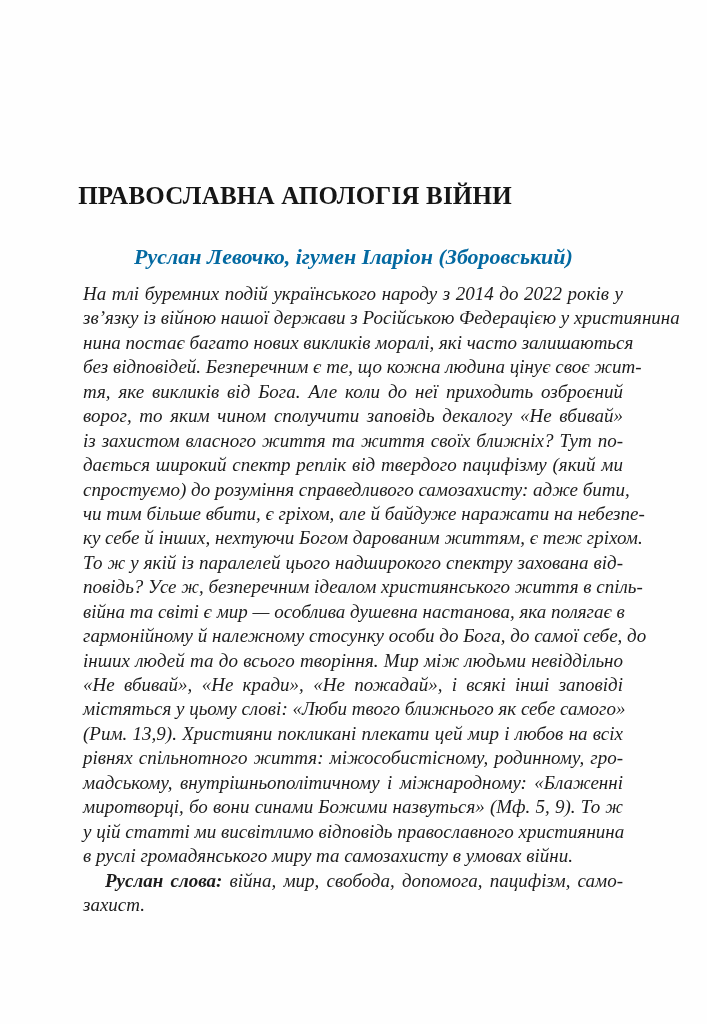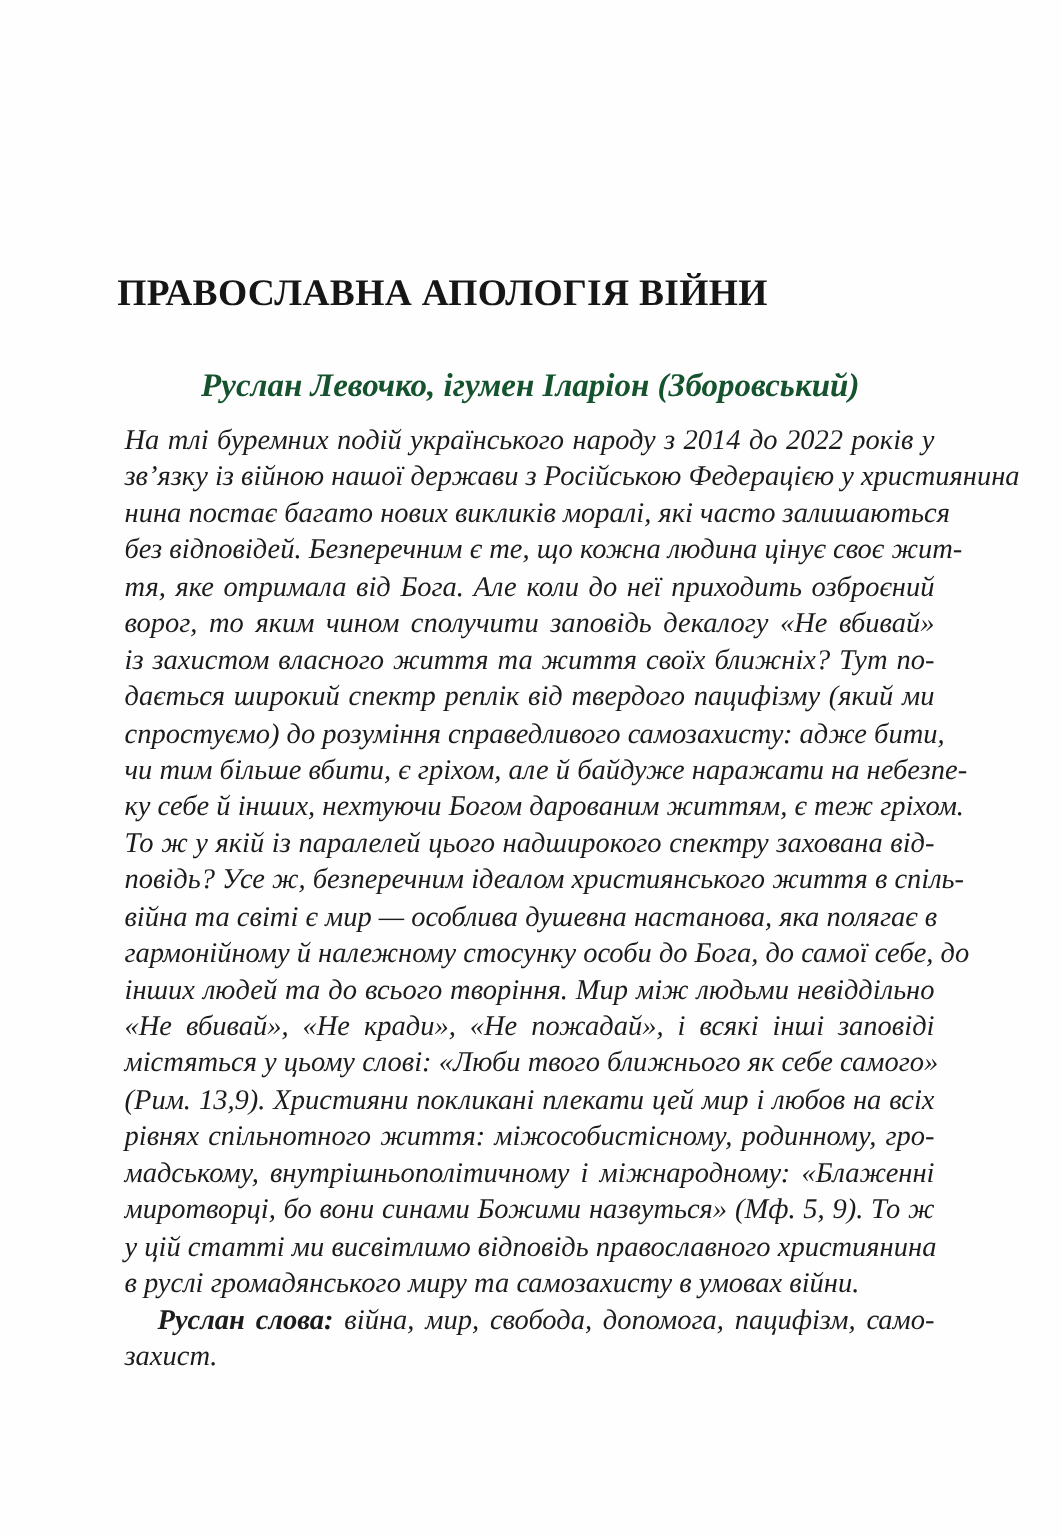--- a/index.html
+++ b/index.html
@@ -37,21 +37,21 @@
   .authors {
     position: absolute;
     left: 0;
     width: 707px;
     top: 244px;
     text-align: center;
     font-family: "Liberation Serif", "DejaVu Serif", serif;
     font-style: italic;
     font-weight: bold;
     font-size: 22px;
-    color: #14532d;
+    color: #0369a1;
   }
   .body {
     position: absolute;
     left: 83px;
     width: 540px;
     top: 282px;
     font-family: "Liberation Serif", "DejaVu Serif", serif;
     font-style: italic;
     font-size: 19px;
     line-height: 24.45px;
@@ -80,21 +80,21 @@
 
 <div class="page">
   <div class="title">ПРАВОСЛАВНА АПОЛОГІЯ ВІЙНИ</div>
   <div class="authors">Руслан Левочко, ігумен Іларіон (Зборовський)</div>
 
   <div class="body">
     <span class="line">На тлі буремних подій українського народу з 2014 до 2022 років у</span>
     <span class="line">зв’язку із війною нашої держави з Російською Федерацією у християнина</span>
     <span class="line">нина постає багато нових викликів моралі, які часто залишаються</span>
     <span class="line">без відповідей. Безперечним є те, що кожна людина цінує своє жит-</span>
-    <span class="line">тя, яке отримала від Бога. Але коли до неї приходить озброєний</span>
+    <span class="line">тя, яке викликів від Бога. Але коли до неї приходить озброєний</span>
     <span class="line">ворог, то яким чином сполучити заповідь декалогу «Не вбивай»</span>
     <span class="line">із захистом власного життя та життя своїх ближніх? Тут по-</span>
     <span class="line">дається широкий спектр реплік від твердого пацифізму (який ми</span>
     <span class="line">спростуємо) до розуміння справедливого самозахисту: адже бити,</span>
     <span class="line">чи тим більше вбити, є гріхом, але й байдуже наражати на небезпе-</span>
     <span class="line">ку себе й інших, нехтуючи Богом дарованим життям, є теж гріхом.</span>
     <span class="line">То ж у якій із паралелей цього надширокого спектру захована від-</span>
     <span class="line">повідь? Усе ж, безперечним ідеалом християнського життя в спіль-</span>
     <span class="line">війна та світі є мир — особлива душевна настанова, яка полягає в</span>
     <span class="line">гармонійному й належному стосунку особи до Бога, до самої себе, до</span>

